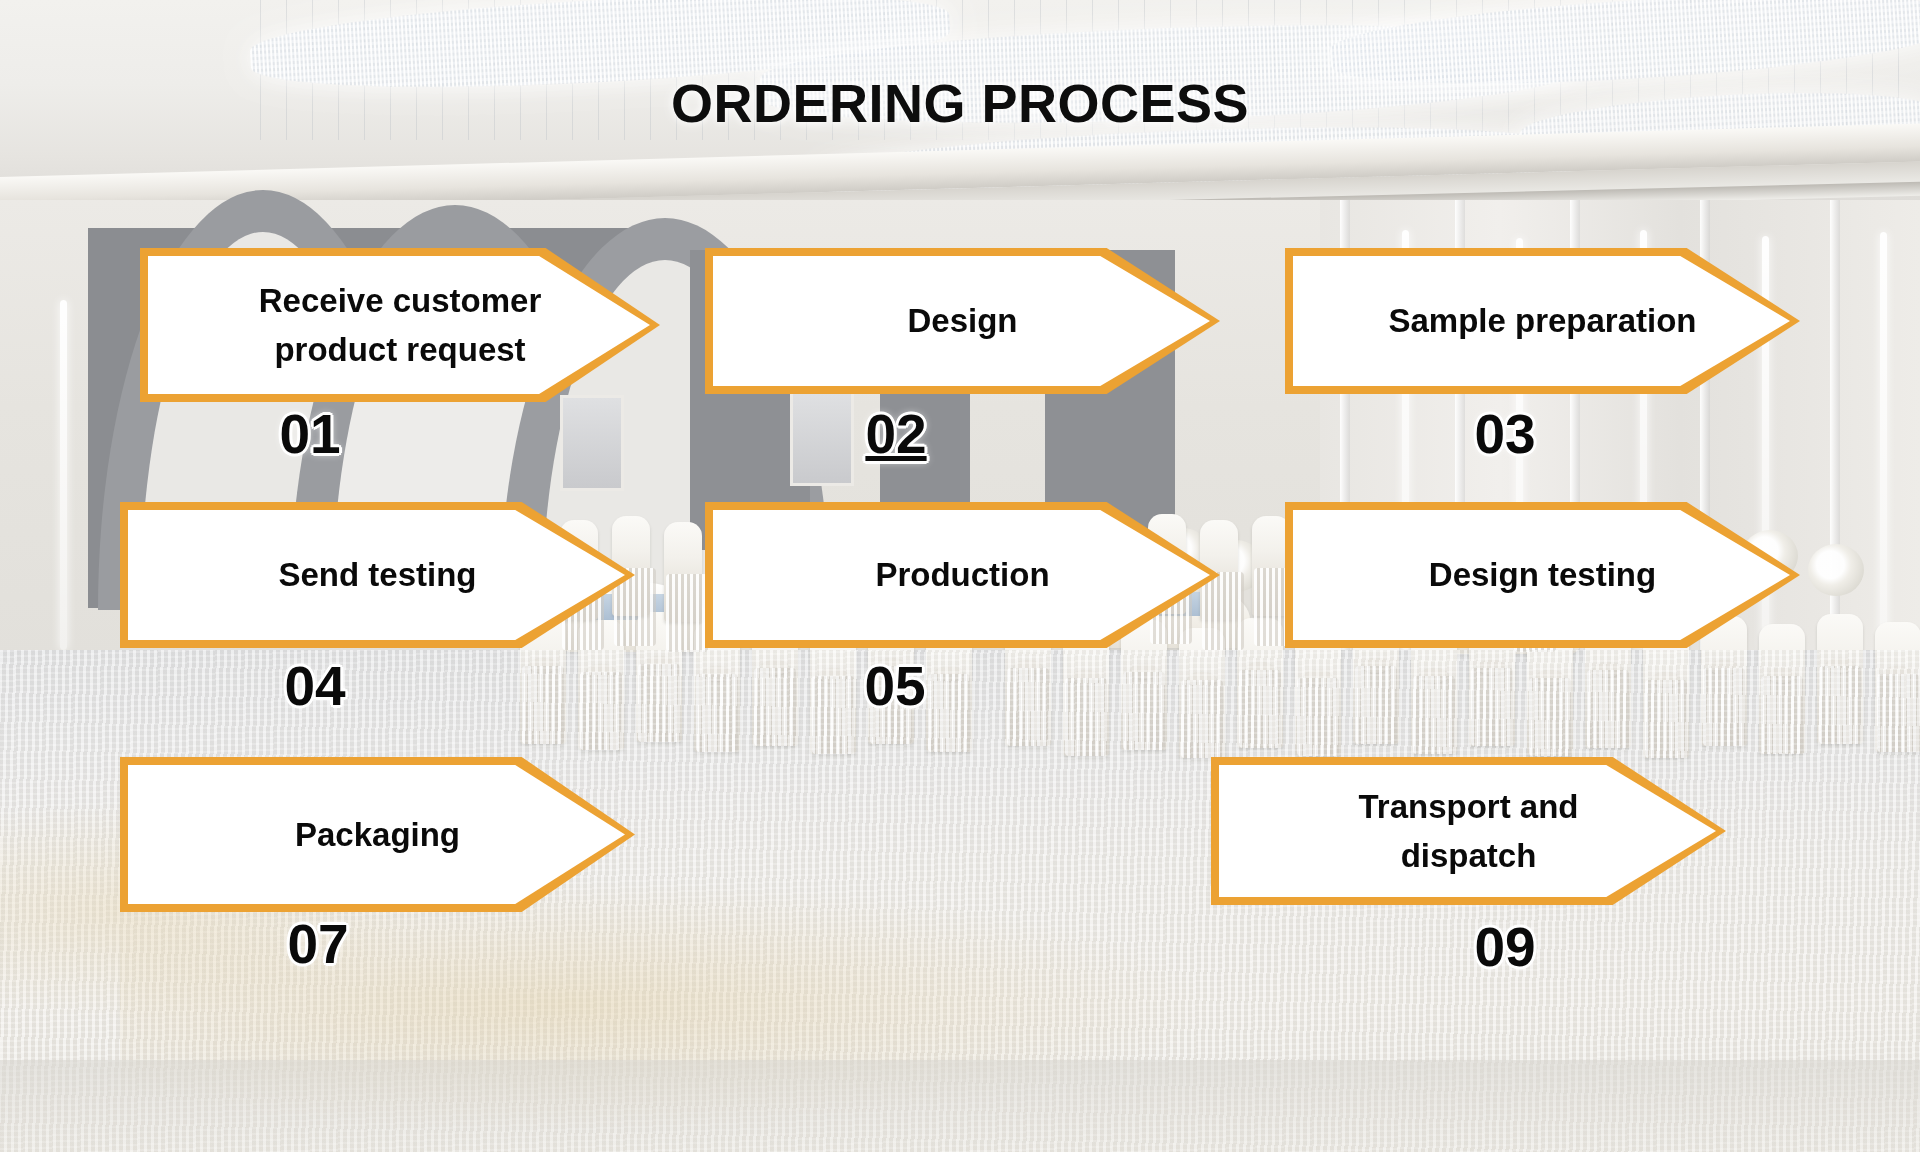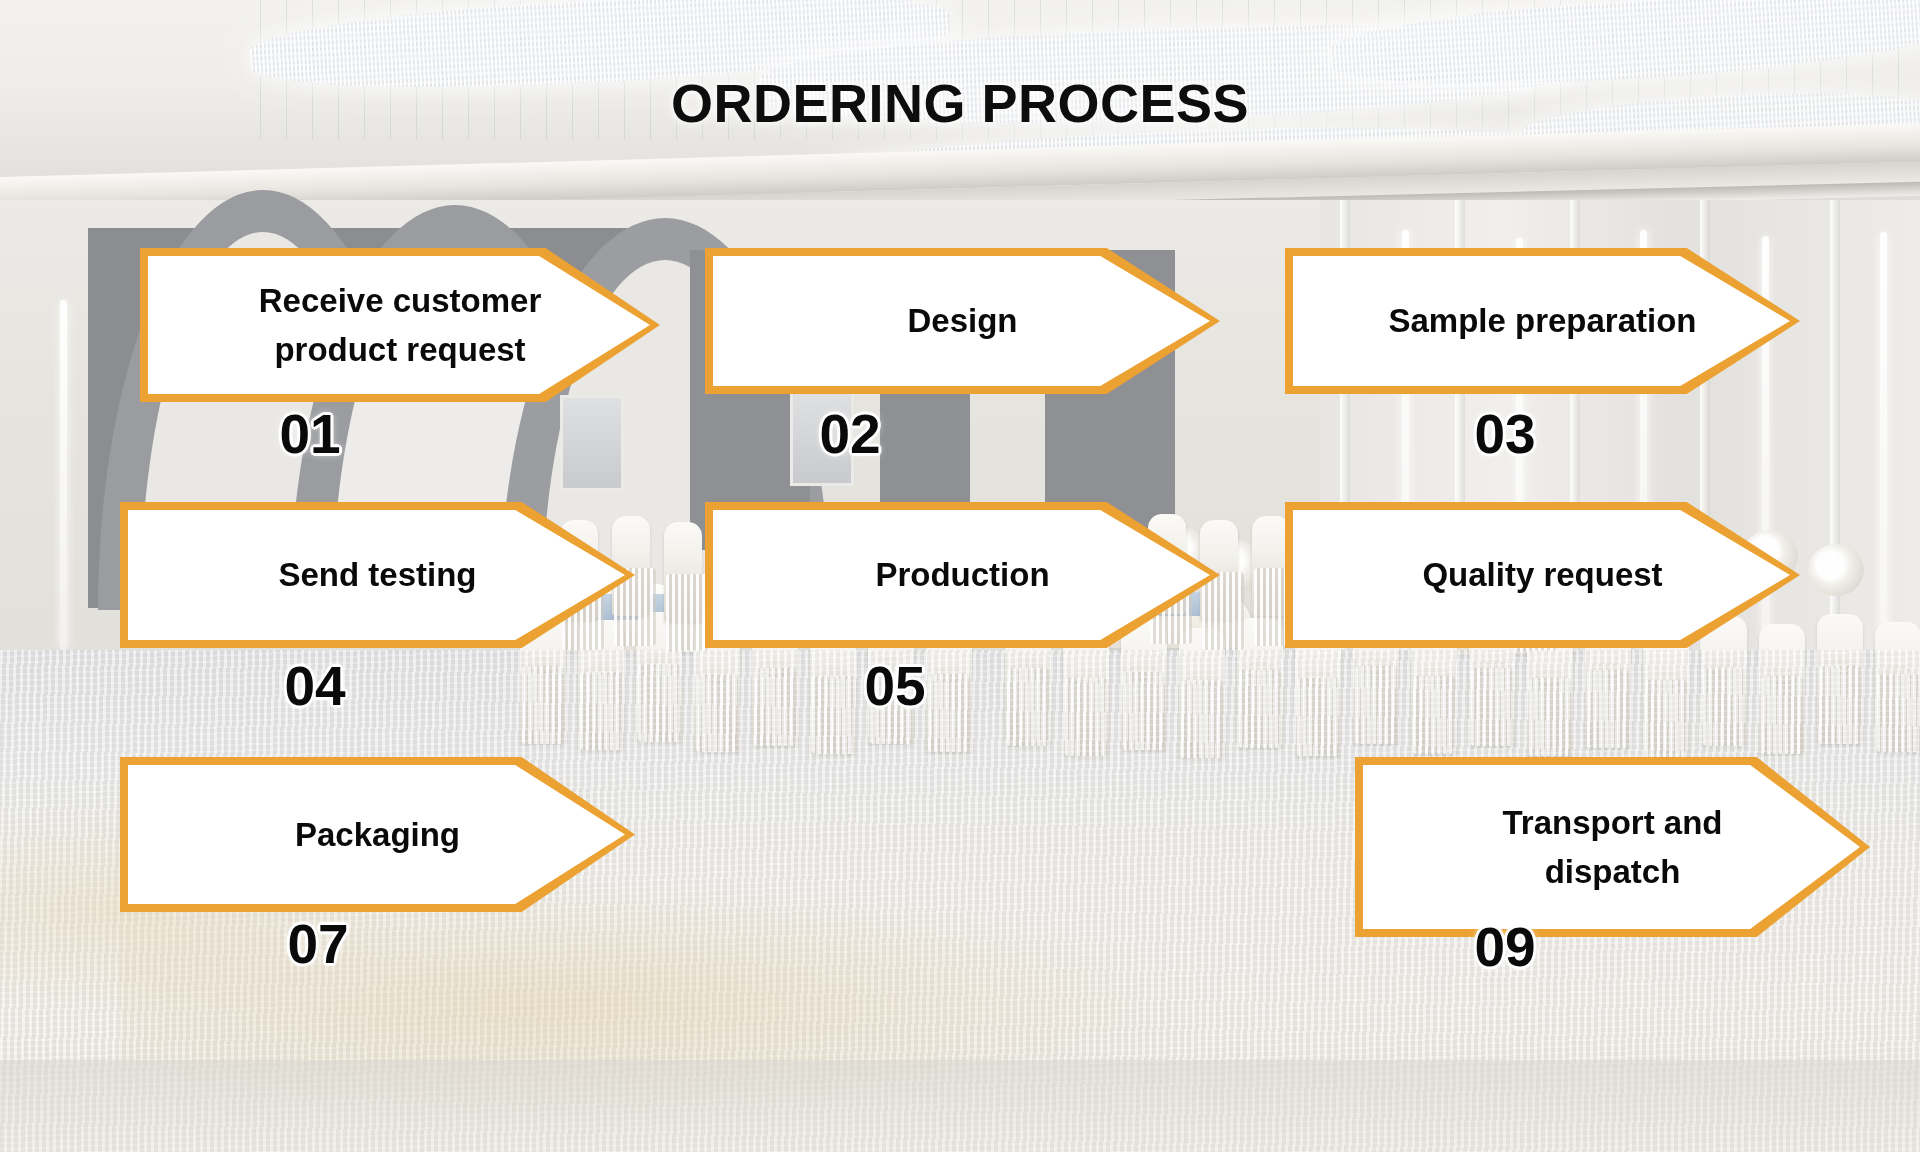--- a/index.html
+++ b/index.html
@@ -368,21 +368,21 @@
   </div>
   <div class="step-num" style="left:240px;top:402px;width:140px;">01</div>
 
   <div class="step" style="left:705px;top:248px;width:515px;height:146px;">
     <div class="arrow">
       <div class="arrow-inner">
         <div class="arrow-label">Design</div>
       </div>
     </div>
   </div>
-  <div class="step-num" style="left:780px;top:402px;width:140px;">02</div>
+  <div class="step-num" style="left:826px;top:402px;width:140px;text-decoration:underline;">02</div>
 
   <div class="step" style="left:1285px;top:248px;width:515px;height:146px;">
     <div class="arrow">
       <div class="arrow-inner">
         <div class="arrow-label">Sample preparation</div>
       </div>
     </div>
   </div>
   <div class="step-num" style="left:1435px;top:402px;width:140px;">03</div>
 
@@ -400,36 +400,36 @@
       <div class="arrow-inner">
         <div class="arrow-label">Production</div>
       </div>
     </div>
   </div>
   <div class="step-num" style="left:825px;top:654px;width:140px;">05</div>
 
   <div class="step" style="left:1285px;top:502px;width:515px;height:146px;">
     <div class="arrow">
       <div class="arrow-inner">
-        <div class="arrow-label">Quality request</div>
+        <div class="arrow-label">Design testing</div>
       </div>
     </div>
   </div>
 
   <div class="step" style="left:120px;top:757px;width:515px;height:155px;">
     <div class="arrow">
       <div class="arrow-inner">
         <div class="arrow-label">Packaging</div>
       </div>
     </div>
   </div>
   <div class="step-num" style="left:248px;top:912px;width:140px;">07</div>
 
 
-  <div class="step" style="left:1355px;top:757px;width:515px;height:180px;">
+  <div class="step" style="left:1211px;top:757px;width:515px;height:148px;">
     <div class="arrow">
       <div class="arrow-inner">
         <div class="arrow-label two-line">Transport and dispatch</div>
       </div>
     </div>
   </div>
   <div class="step-num" style="left:1435px;top:915px;width:140px;">09</div>
 
 </div>
 

